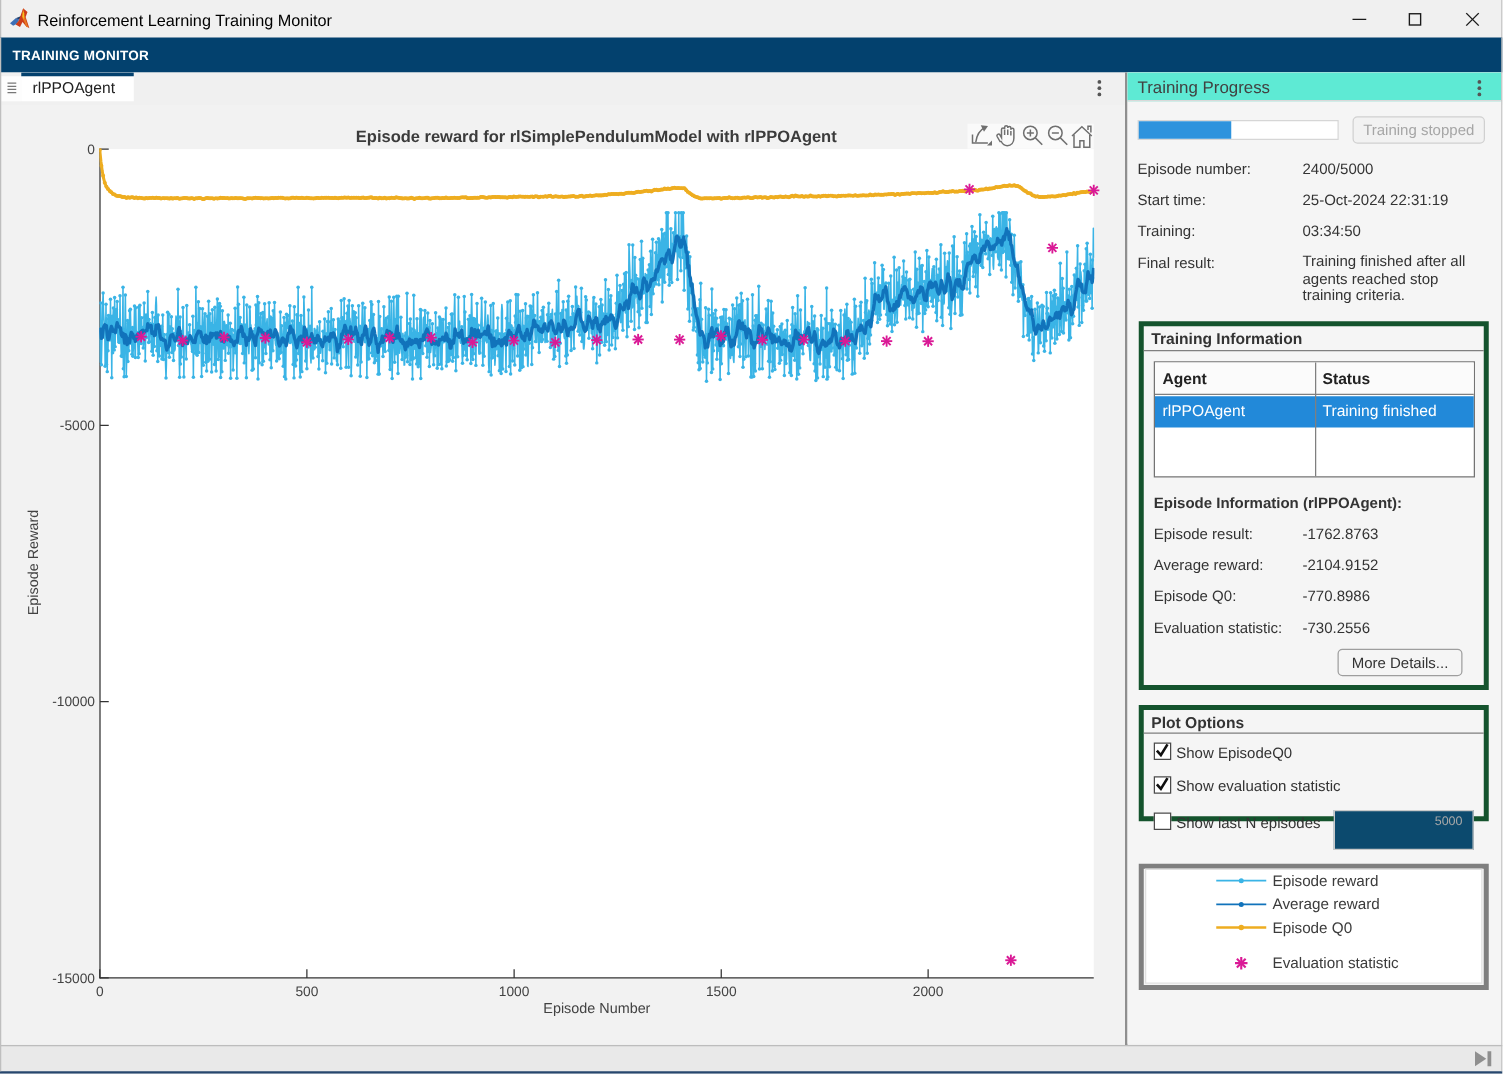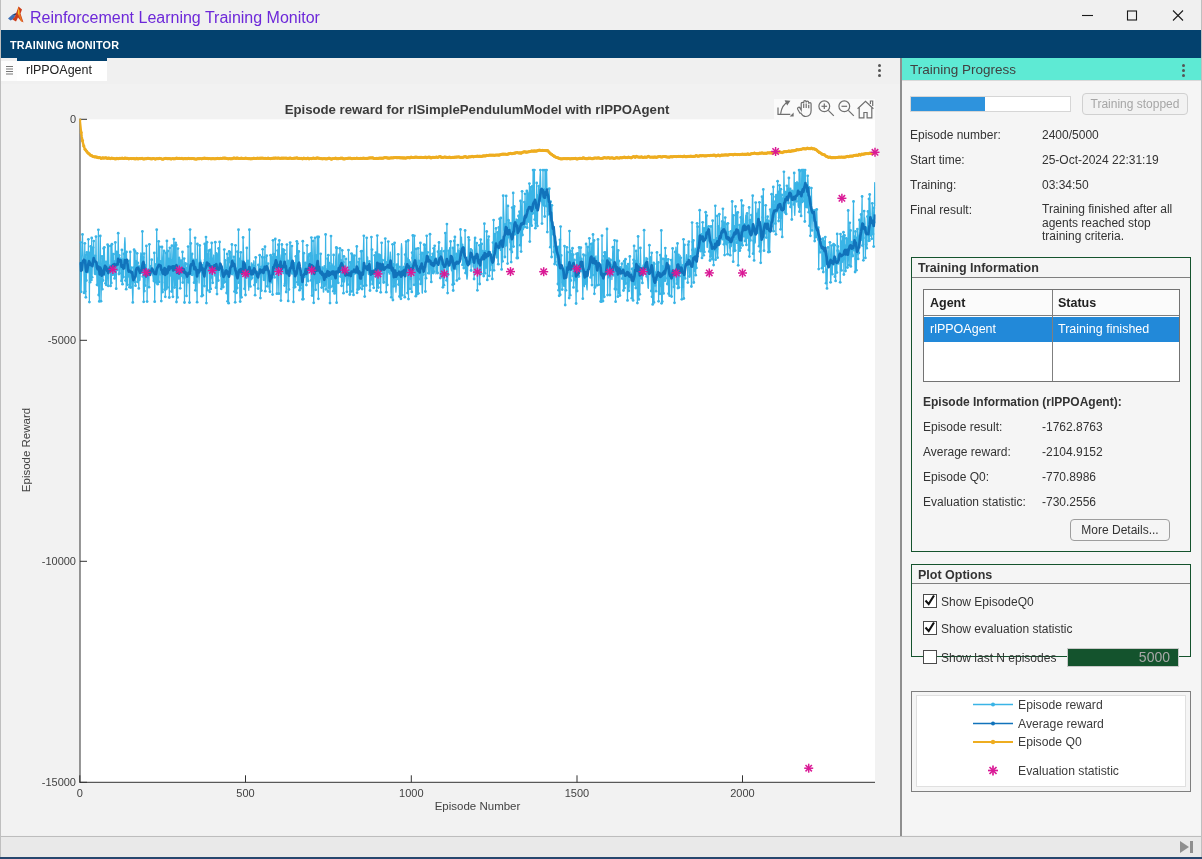--- a/index.html
+++ b/index.html
@@ -1,35 +1,35 @@
 <!DOCTYPE html>
 <html><head><meta charset="utf-8">
 <style>
 * { margin:0; padding:0; box-sizing:border-box; }
 html,body { width:1202px; height:859px; overflow:hidden; }
 body { font-family:"Liberation Sans", sans-serif; position:relative; background:#f0f0f0; }
 .abs { position:absolute; }
 #titlebar { left:0; top:0; width:1202px; height:30px; background:#f0f0f0; border-left:1px solid #bfbfbf; border-right:1px solid #bfbfbf; }
-#title-text { left:30px; top:8.5px; font-size:16px; color:#6d28d9; }
+#title-text { left:30px; top:8.5px; font-size:13px; color:#000000; }
 #toolstrip { left:0; top:30px; width:1202px; height:28px; background:#03416e; }
 #ts-text { left:10px; top:38.5px; font-size:10.8px; font-weight:bold; color:#fff; letter-spacing:0.2px; }
 #tabbar { left:0; top:58px; width:1202px; height:26px; background:#f0f0f0; }
 #hamb { left:1px; top:60.5px; width:16px; height:20.5px; background:#fdfdfd; }
 #tab { left:17px; top:58px; width:90px; height:23px; background:#fff; border-top:3px solid #03416e; font-size:12.5px; color:#222; text-align:center; line-height:19px; text-indent:-6px; }
 .kebab { width:3px; }
 .kebab div { width:3px; height:3px; border-radius:50%; background:#555; margin-bottom:2px; }
 #panel { left:902px; top:58px; width:300px; height:777px; background:#f5f5f5; }
 #panel-head { left:902px; top:58px; width:299px; height:23px; background:#5eead4; border-bottom:1px solid #d9d9d9; }
 #panel-head span { position:absolute; left:8px; top:4px; font-size:13.5px; color:#414141; }
 #divider { left:900px; top:58px; width:2px; height:798px; background:#8f8f8f; }
 #statusbar { left:0; top:836px; width:1202px; height:21px; background:#e9e9e9; border-top:1px solid #bdbdbd; }
 #botborder { left:0; top:857px; width:1202px; height:2px; background:#27476e; }
 .lbl { position:absolute; font-size:12px; color:#333; }
 .val { position:absolute; font-size:12px; color:#333; }
-.box { position:absolute; border:1px solid #14532d; }
+.box { position:absolute; border:4px solid #14532d; }
 .boxhead { position:absolute; left:6px; top:3px; font-size:12.5px; font-weight:bold; color:#333; }
 .hline { position:absolute; left:0; width:100%; height:1px; background:#7f7f7f; }
 .cb { position:absolute; width:14px; height:14px; border:1.3px solid #4a4a4a; background:#fff; }
 .btn { position:absolute; border:1px solid #9e9e9e; border-radius:4px; font-size:12px; color:#333; text-align:center; background:#f5f5f5; }
 </style></head>
 <body>
 
 <div id="titlebar" class="abs"></div>
 <svg class="abs" style="left:8px;top:5px" width="20" height="20" viewBox="0 0 20 20">
  <polygon points="0,13.5 4.5,9.5 7.5,10.5 5.5,14 2.5,15.5" fill="#3d6fb6"></polygon>
@@ -2164,21 +2164,21 @@
   </div>
 <span class="lbl" style="left:941px;top:595px">Show EpisodeQ0</span>
 <div class="cb" style="left:923px;top:621px">
     <svg width="13" height="13" viewBox="0 0 13 13" style="position:absolute;left:-1px;top:-1px">
       <path d="M2.5 6.5 l3.2 3.6 L11 1.5" stroke="#111" stroke-width="2.1" fill="none"></path>
     </svg>
   </div>
 <span class="lbl" style="left:941px;top:622px">Show evaluation statistic</span>
 <div class="cb" style="left:923px;top:650px"></div>
 <span class="lbl" style="left:941px;top:651px">Show last N episodes</span>
-<div class="abs" style="left:1067px;top:648px;width:112px;height:19px;background:#14532d;border:1px solid #c9c9c9;font-size:14px;color:#a8a8a8;text-align:right;line-height:17px;padding-right:8px">5000</div>
+<div class="abs" style="left:1067px;top:648px;width:112px;height:32px;background:#0c4a6e;border:1px solid #c9c9c9;font-size:10px;color:#a8a8a8;text-align:right;line-height:17px;padding-right:8px">5000</div>
 
 <div class="box" style="left:911px;top:691px;width:280px;height:101px;border-color:#7f7f7f"></div>
 <div class="abs" style="left:916px;top:695px;width:270px;height:92px;background:#fff;border:1px solid #e0e0e0"></div>
 <svg class="abs" style="left:916px;top:695px" width="270" height="92" viewBox="0 0 270 92">
  <g stroke-width="1.5" fill="none">
   <line x1="57" y1="9.5" x2="97" y2="9.5" stroke="#3ab4e6"></line>
   <line x1="57" y1="28.5" x2="97" y2="28.5" stroke="#1173bb"></line>
   <line x1="57" y1="47" x2="97" y2="47" stroke="#eead20" stroke-width="2"></line>
  </g>
  <circle cx="77" cy="9.5" r="2" fill="#3ab4e6"></circle>

